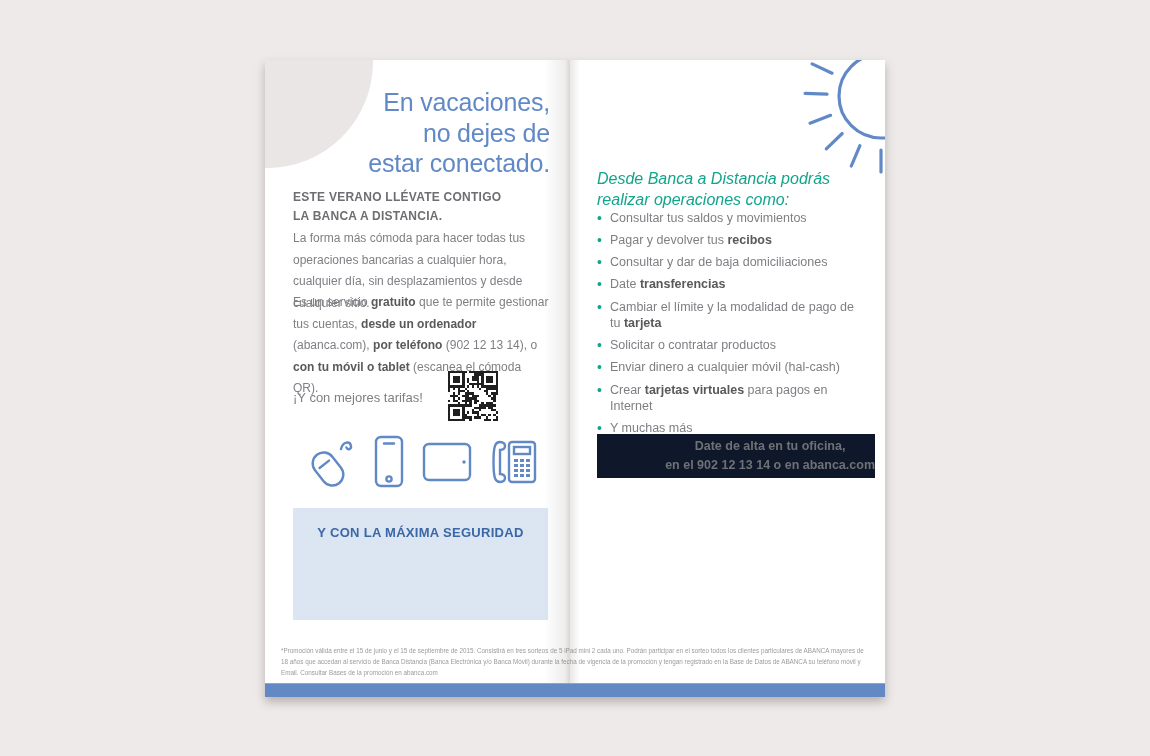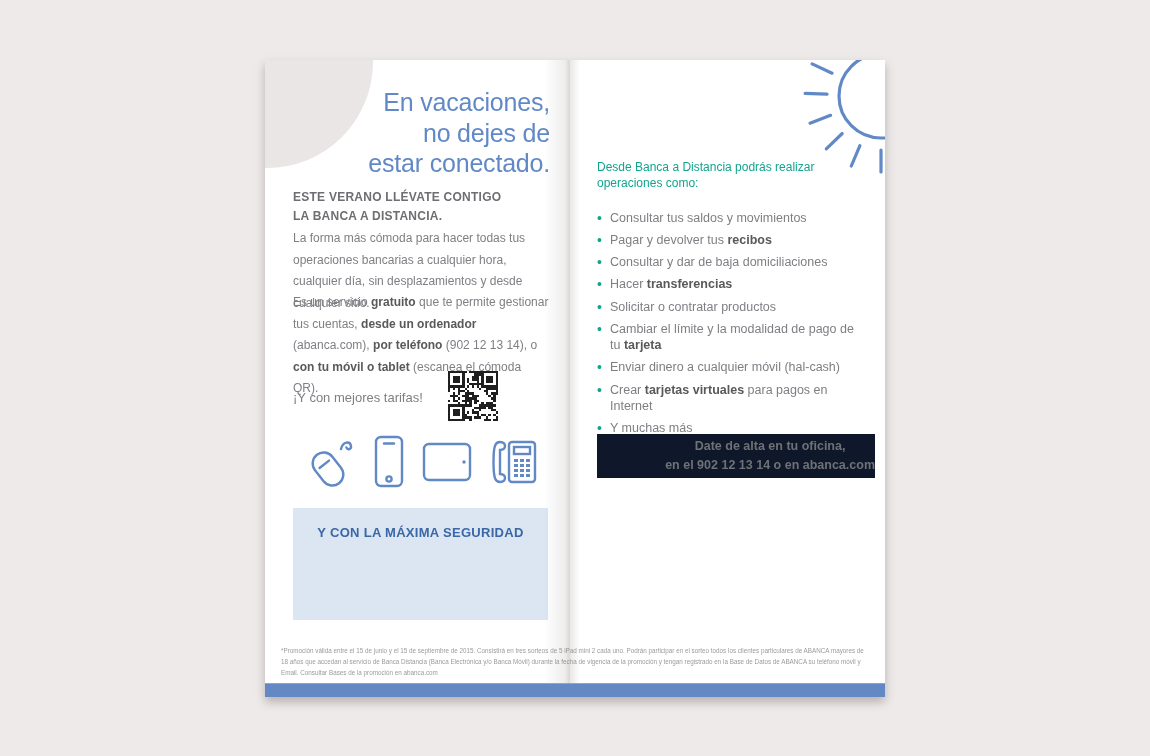--- a/index.html
+++ b/index.html
@@ -57,22 +57,22 @@
   .security{
     position:absolute;left:28px;top:448px;width:255px;height:112px;
     background:#dce5f2;text-align:center;box-sizing:border-box;padding-top:17px;
   }
   .security-title{font-size:13px;font-weight:bold;color:#3a67a5;letter-spacing:.3px;}
   .security-body{font-size:13.5px;color:#5e88c4;line-height:1.5;width:212px;margin:0 auto;}
   .security-body .b{color:#4a77b8;}
   
   .sun{position:absolute;top:-12px;right:-38px;width:150px;height:140px;}
   .ops-heading{
-    position:absolute;left:27px;top:100px;width:254px;
-    font-size:12px;color:#12a58c;line-height:1.32;
+    position:absolute;left:27px;top:108px;width:254px;
+    font-size:16px;color:#12a58c;line-height:1.32;font-style:italic;
   }
   .ops-list{
     position:absolute;left:27px;top:150px;width:268px;margin:0;padding:0;list-style:none;
     font-size:12.5px;color:#7d7f83;
   }
   .ops-list li{position:relative;padding-left:13px;margin-bottom:5.5px;line-height:1.33;}
   .ops-list li::before{content:"•";position:absolute;left:0;top:-1px;color:#12a58c;font-size:14px;}
   .signup{
     position:absolute;left:27px;top:374px;width:278px;height:44px;background:#0f172a;
     display:flex;align-items:center;justify-content:flex-end;
@@ -408,23 +408,23 @@
       <line x1="108" y1="102" x2="108" y2="124"></line>
       <line x1="126.5" y1="98.8" x2="134" y2="119.4"></line>
     </svg>
 
     <div class="ops-heading">Desde Banca a Distancia podrás realizar operaciones como:</div>
 
     <ul class="ops-list">
         <li><span>Consultar tus saldos y movimientos</span></li>
         <li><span>Pagar y devolver tus </span><span class="b">recibos</span></li>
         <li><span>Consultar y dar de baja domiciliaciones</span></li>
-        <li><span>Hacer </span><span class="b">transferencias</span></li>
+        <li><span>Date </span><span class="b">transferencias</span></li>
+        <li><span>Cambiar el límite y la modalidad de pago de tu </span><span class="b">tarjeta</span></li>
         <li><span>Solicitar o contratar productos</span></li>
-        <li><span>Cambiar el límite y la modalidad de pago de tu </span><span class="b">tarjeta</span></li>
         <li><span>Enviar dinero a cualquier móvil (hal-cash)</span></li>
         <li><span>Crear </span><span class="b">tarjetas virtuales</span><span> para pagos en Internet</span></li>
         <li><span>Y muchas más</span></li>
       </ul>
 
     <div class="signup">
       <span>Date de alta en tu oficina,
 en el 902 12 13 14 o en abanca.com</span>
     </div>
 

